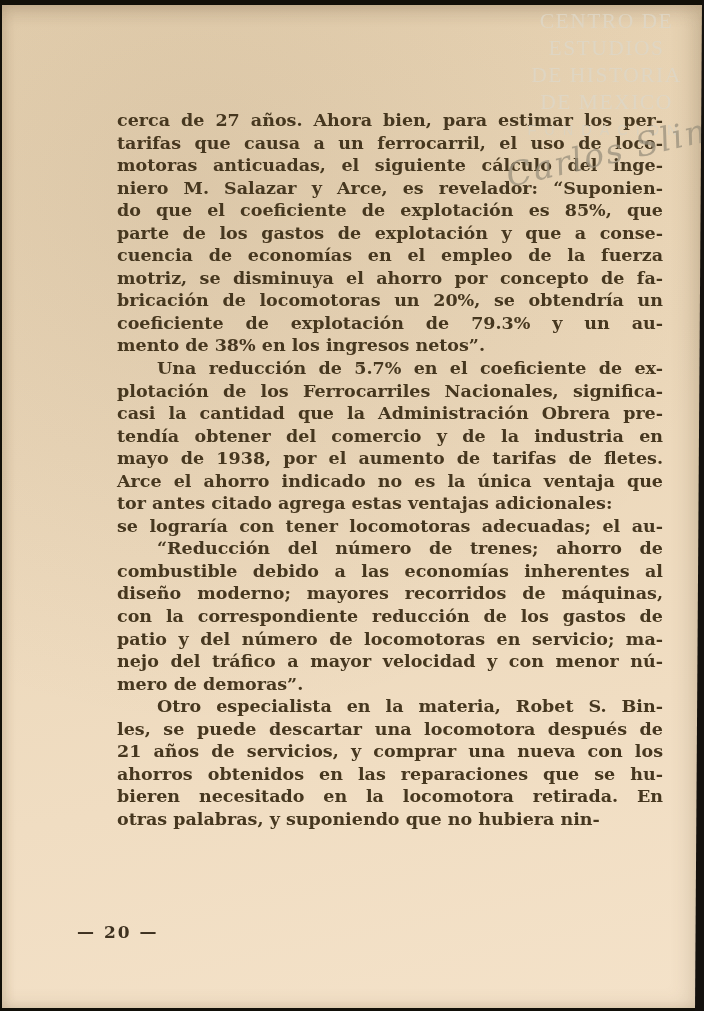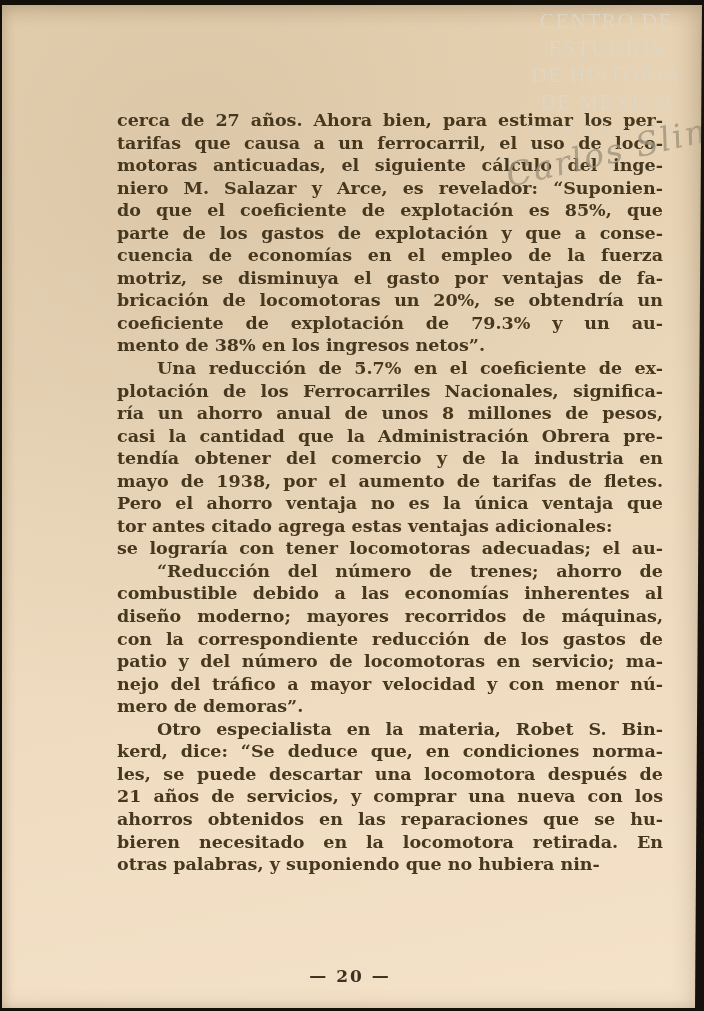--- a/index.html
+++ b/index.html
@@ -84,23 +84,23 @@
     text-align-last: justify;
     height: 22.55px;
     overflow: visible;
     white-space: normal;
   }
   .line.last { text-align-last: left; }
   .line.indent { text-indent: 40px; }
   
   .footer {
     position: absolute;
-    left: 75px; top: 960px;
+    left: 75px; top: 916px;
     width: 546px;
-    text-align: center;
+    text-align: left;
     color: #3e3120;
     font: 700 17px/22px "DejaVu Serif", serif;
     letter-spacing: 2px;
     z-index: 2;
   }
 </style>
 </head>
 <body>
 
 <div class="page">
@@ -116,42 +116,40 @@
   <div class="signature">Carlos Slim</div>
 
   <div class="textblock" id="textblock">
       <div class="line">cerca de 27 años. Ahora bien, para estimar los per-</div>
       <div class="line">tarifas que causa a un ferrocarril, el uso de loco-</div>
       <div class="line">motoras anticuadas, el siguiente cálculo del inge-</div>
       <div class="line">niero M. Salazar y Arce, es revelador: “Suponien-</div>
       <div class="line">do que el coeficiente de explotación es 85%, que</div>
       <div class="line">parte de los gastos de explotación y que a conse-</div>
       <div class="line">cuencia de economías en el empleo de la fuerza</div>
-      <div class="line">motriz, se disminuya el gasto por ventajas de fa-</div>
+      <div class="line">motriz, se disminuya el ahorro por concepto de fa-</div>
       <div class="line">bricación de locomotoras un 20%, se obtendría un</div>
       <div class="line">coeficiente de explotación de 79.3% y un au-</div>
       <div class="line last">mento de 38% en los ingresos netos”.</div>
       <div class="line indent">Una reducción de 5.7% en el coeficiente de ex-</div>
       <div class="line">plotación de los Ferrocarriles Nacionales, significa-</div>
-      <div class="line">ría un ahorro anual de unos 8 millones de pesos,</div>
       <div class="line">casi la cantidad que la Administración Obrera pre-</div>
       <div class="line">tendía obtener del comercio y de la industria en</div>
       <div class="line">mayo de 1938, por el aumento de tarifas de fletes.</div>
-      <div class="line">Pero el ahorro ventaja no es la única ventaja que</div>
+      <div class="line">Arce el ahorro indicado no es la única ventaja que</div>
       <div class="line last">tor antes citado agrega estas ventajas adicionales:</div>
       <div class="line">se lograría con tener locomotoras adecuadas; el au-</div>
       <div class="line indent">“Reducción del número de trenes; ahorro de</div>
       <div class="line">combustible debido a las economías inherentes al</div>
       <div class="line">diseño moderno; mayores recorridos de máquinas,</div>
       <div class="line">con la correspondiente reducción de los gastos de</div>
       <div class="line">patio y del número de locomotoras en servicio; ma-</div>
       <div class="line">nejo del tráfico a mayor velocidad y con menor nú-</div>
       <div class="line last">mero de demoras”.</div>
       <div class="line indent">Otro especialista en la materia, Robet S. Bin-</div>
-      <div class="line">kerd, dice: “Se deduce que, en condiciones norma-</div>
       <div class="line">les, se puede descartar una locomotora después de</div>
       <div class="line">21 años de servicios, y comprar una nueva con los</div>
       <div class="line">ahorros obtenidos en las reparaciones que se hu-</div>
       <div class="line">bieren necesitado en la locomotora retirada. En</div>
       <div class="line last">otras palabras, y suponiendo que no hubiera nin-</div>
     </div>
 
   <div class="footer">— 20 —</div>
 
 </div>

